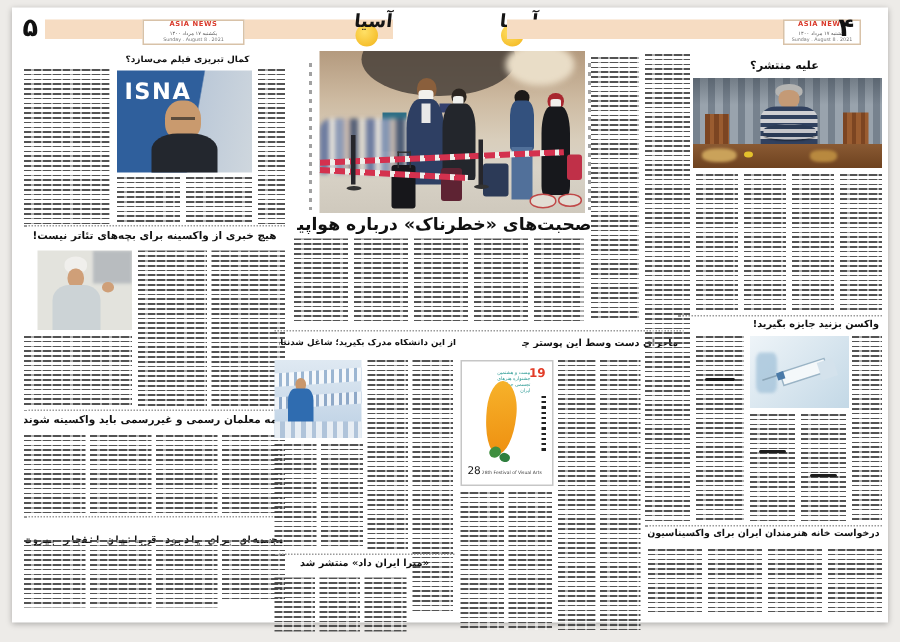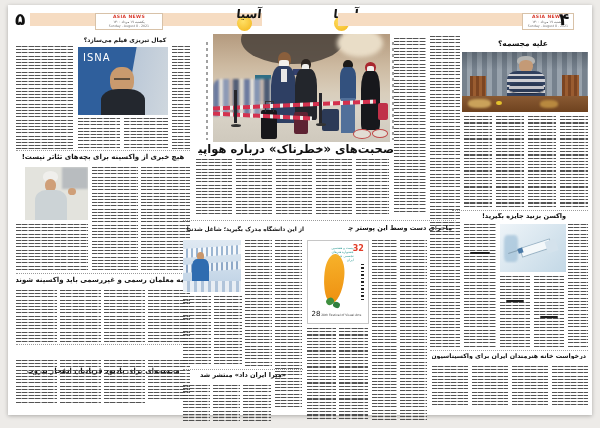--- a/index.html
+++ b/index.html
@@ -58,21 +58,21 @@
 <div class="databox" style="left:522px;width:50px;">
   <div class="ag" style="color:#d93a2b;">ASIA NEWS</div>
   <div class="dt">یکشنبه ۱۷ مرداد ۱۴۰۰</div>
   <div class="dt2">Sunday . August 8 . 2021</div>
 </div>
 <div class="pnum" style="left:559px;">۴</div>
 
 <div class="h" style="left:62px;top:37px;width:126px;font-size:6px;">کمال تبریزی فیلم می‌سازد؟</div>
 
 <div class="ph" style="left:78px;top:47px;width:90px;height:68px;background:linear-gradient(100deg,#2f5f9c 0 57%,#bcc9d8 58%,#cfd7de 100%);">
-  <div class="ab" style="left:5px;top:5px;font-size:10px;font-weight:400;color:#fff;letter-spacing:1px;">ISNA</div>
+  <div class="ab" style="left:5px;top:5px;font-size:15px;font-weight:700;color:#fff;letter-spacing:1px;">ISNA</div>
   <div class="ab" style="left:36%;top:30%;width:26%;height:38%;background:#c99a6e;border-radius:46% 46% 40% 40%;"></div>
   <div class="ab" style="left:40%;top:45%;width:18%;height:4%;background:#222;opacity:.65;"></div>
   <div class="ab" style="left:26%;top:62%;width:48%;height:40%;background:#23272e;border-radius:40% 40% 0 0;"></div>
 </div>
 <div class="c" style="left:16px;top:46px;width:57px;height:104px;"></div>
 <div class="c" style="left:172px;top:46px;width:18px;height:104px;"></div>
 <div class="c" style="left:78px;top:118px;width:42px;height:32px;"></div>
 <div class="c" style="left:124px;top:118px;width:44px;height:32px;"></div>
 
 <div class="dot" style="left:16px;top:150px;width:174px;"></div>
@@ -90,21 +90,21 @@
 <div class="c" style="left:16px;top:224px;width:72px;height:47px;"></div>
 
 <div class="dot" style="left:16px;top:273px;width:174px;"></div>
 <div class="h" style="left:16px;top:276px;width:174px;font-size:7px;">همه معلمان رسمی و غیررسمی باید واکسینه شوند</div>
 <div class="c" style="left:16px;top:290px;width:41px;height:52px;"></div>
 <div class="c" style="left:60px;top:290px;width:41px;height:52px;"></div>
 <div class="c" style="left:104px;top:290px;width:41px;height:52px;"></div>
 <div class="c" style="left:148px;top:290px;width:42px;height:52px;"></div>
 
 <div class="dot" style="left:16px;top:344px;width:174px;"></div>
-<div class="h" style="left:16px;top:367px;width:174px;font-size:7px;">مجسمه‌ای برای یادبود قربانیان انفجار بیروت</div>
+<div class="h" style="left:16px;top:357px;width:174px;font-size:7px;font-family:Liberation Mono, monospace;">مجسمه‌ای برای یادبود قربانیان انفجار بیروت</div>
 <div class="c" style="left:16px;top:360px;width:41px;height:45px;"></div>
 <div class="c" style="left:60px;top:360px;width:41px;height:45px;"></div>
 <div class="c" style="left:104px;top:360px;width:41px;height:45px;"></div>
 <div class="c" style="left:148px;top:360px;width:42px;height:40px;"></div>
 
 <div class="vtx" style="left:206px;top:42px;height:98px;"></div>
 <div class="vtx" style="left:392px;top:42px;height:98px;"></div>
 
 <div class="ph" style="left:213px;top:34px;width:177px;height:108px;background:linear-gradient(180deg,#b49a7e 0%,#cdbaa1 30%,#d9cebc 55%,#d9d3c7 72%,#cfc9bd 100%);">
   <div class="ab" style="left:16%;top:-18%;width:58%;height:46%;background:#49413a;border-radius:50%;opacity:.85;"></div>
@@ -170,35 +170,35 @@
 <div class="c" style="left:183px;top:296px;width:28px;height:68px;"></div>
 <div class="c" style="left:214px;top:296px;width:28px;height:68px;"></div>
 
 <div class="dot" style="left:183px;top:369px;width:120px;"></div>
 <div class="h" style="left:183px;top:372px;width:120px;font-size:6.5px;">«میرا ایران داد» منتشر شد</div>
 <div class="c" style="left:183px;top:385px;width:27px;height:36px;"></div>
 <div class="c" style="left:213px;top:385px;width:27px;height:36px;"></div>
 <div class="c" style="left:243px;top:385px;width:28px;height:36px;"></div>
 
 <div class="ph" style="left:307px;top:240px;width:62px;height:84px;background:#fff;border:1px solid #c6c6c6;box-sizing:border-box;">
-  <div class="ab" style="right:7%;top:4%;font-size:8px;font-weight:700;color:#e23c28;">32</div>
+  <div class="ab" style="right:7%;top:4%;font-size:8px;font-weight:700;color:#e23c28;">19</div>
   <div class="ab" style="right:24%;top:6%;width:46%;font-size:3.2px;line-height:4px;color:#2a9a94;direction:rtl;text-align:right;">بیست و هشتمین جشنواره هنرهای تجسمی جوانان ایران</div>
   <div class="ab" style="left:26%;top:16%;width:34%;height:60%;transform:rotate(6deg);background:linear-gradient(170deg,#f7b32b,#ee8f10);border-radius:45% 55% 50% 50%/40% 45% 55% 60%;"></div>
   <div class="ab" style="left:30%;top:70%;width:13%;height:8%;background:#3f8f3f;border-radius:50%;transform:rotate(-30deg);"></div>
   <div class="ab" style="left:41%;top:74%;width:12%;height:7%;background:#2f7f3f;border-radius:50%;transform:rotate(18deg);"></div>
   <div class="ab" style="left:88%;top:28%;width:6%;height:45%;background:repeating-linear-gradient(180deg,#222 0 1.5px,transparent 1.5px 3.5px);"></div>
   <div class="ab" style="left:6%;bottom:6%;font-size:7px;font-weight:400;color:#111;">28</div>
   <div class="ab" style="left:22%;bottom:7%;width:70%;font-size:3px;color:#444;line-height:3.6px;">28th Festival of Visual Arts</div>
 </div>
 <div class="c" style="left:307px;top:328px;width:29px;height:92px;"></div>
 <div class="c" style="left:339px;top:328px;width:29px;height:92px;"></div>
 <div class="c" style="left:372px;top:240px;width:25px;height:180px;"></div>
 <div class="c" style="left:400px;top:240px;width:27px;height:180px;"></div>
 
-<div class="h" style="left:478px;top:40px;width:90px;font-size:7.5px;">علیه مجسمه؟</div>
+<div class="h" style="left:478px;top:40px;width:90px;font-size:7.5px;">علیه منتشر؟</div>
 <div class="c" style="left:430px;top:36px;width:30px;height:312px;"></div>
 
 <div class="ph" style="left:462px;top:52px;width:126px;height:60px;background:repeating-linear-gradient(90deg,#77828e 0 5px,#99a3ad 5px 10px);">
   <div class="ab" style="left:0;top:0;width:100%;height:30%;background:linear-gradient(180deg,rgba(40,50,60,.35),rgba(40,50,60,0));"></div>
   <div class="ab" style="left:6%;top:40%;width:13%;height:55%;background:repeating-linear-gradient(90deg,#7c4522 0 3px,#9a5c30 3px 6px);"></div>
   <div class="ab" style="left:79%;top:38%;width:14%;height:57%;background:repeating-linear-gradient(90deg,#7c4522 0 3px,#9a5c30 3px 6px);"></div>
   <div class="ab" style="left:44%;top:7%;width:14%;height:15%;background:#b5b5b3;border-radius:50% 50% 35% 35%;"></div>
   <div class="ab" style="left:45.5%;top:14%;width:11%;height:20%;background:#c49a76;border-radius:45%;"></div>
   <div class="ab" style="left:36%;top:31%;width:30%;height:47%;border-radius:28% 28% 8% 8%;background:repeating-linear-gradient(180deg,#31415f 0 3px,#cfcfd3 3px 5.5px);"></div>
   <div class="ab" style="left:37%;top:52%;width:28%;height:16%;border-radius:40%;background:repeating-linear-gradient(180deg,#2b3a55 0 3px,#c5c5ca 3px 5.5px);box-shadow:0 1px 1px rgba(0,0,0,.4);"></div>
@@ -206,21 +206,21 @@
   <div class="ab" style="left:5%;bottom:6%;width:18%;height:16%;background:#caa25a;filter:blur(1px);border-radius:40%;"></div>
   <div class="ab" style="left:62%;bottom:7%;width:14%;height:13%;background:#b8893f;filter:blur(1px);border-radius:40%;"></div>
   <div class="ab" style="left:27%;bottom:11%;width:5%;height:8%;background:#e4c22c;border-radius:50%;"></div>
 </div>
 <div class="c" style="left:464px;top:116px;width:28px;height:92px;"></div>
 <div class="c" style="left:496px;top:116px;width:28px;height:92px;"></div>
 <div class="c" style="left:528px;top:116px;width:28px;height:92px;"></div>
 <div class="c" style="left:560px;top:116px;width:28px;height:92px;"></div>
 
 <div class="dot" style="left:452px;top:210px;width:136px;"></div>
-<div class="h" style="left:462px;top:213px;width:124px;font-size:6.5px;">واکسن بزنید جایزه بگیرید!</div>
+<div class="h" style="left:462px;top:213px;width:124px;font-size:6.5px;text-align:right;">واکسن بزنید جایزه بگیرید!</div>
 
 <div class="ph" style="left:500px;top:224px;width:66px;height:48px;background:linear-gradient(135deg,#eef4f8,#c3d8e6);">
   <div class="ab" style="left:6%;top:22%;width:22%;height:58%;background:#9fc0d8;opacity:.7;filter:blur(1px);border-radius:20%;"></div>
   <div class="ab" style="left:30%;top:40%;width:45%;height:17%;background:#f4f8fa;border:1px solid #9ab4c6;transform:rotate(-18deg);"></div>
   <div class="ab" style="left:70%;top:34%;width:17%;height:24%;background:#d4e2ec;transform:rotate(-18deg);"></div>
   <div class="ab" style="left:12%;top:56%;width:20%;height:3%;background:#8aa4b6;transform:rotate(-18deg);"></div>
   <div class="ab" style="left:27%;top:50%;width:8%;height:11%;background:#4a7aa8;transform:rotate(-18deg);"></div>
 </div>
 <div class="c" style="left:464px;top:224px;width:32px;height:124px;"></div>
 <div class="c" style="left:500px;top:276px;width:30px;height:72px;"></div>

